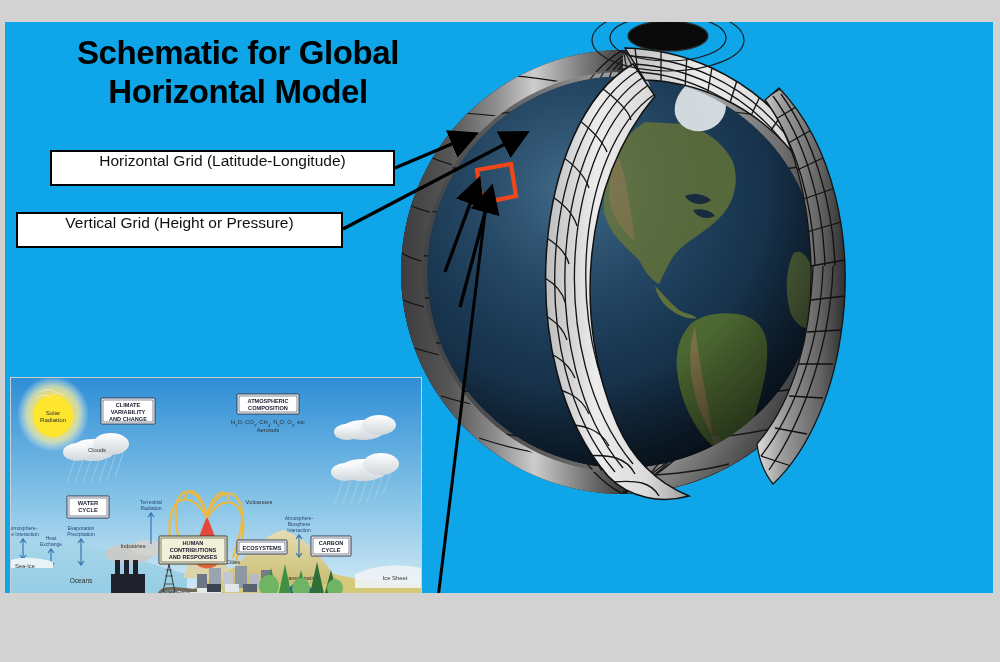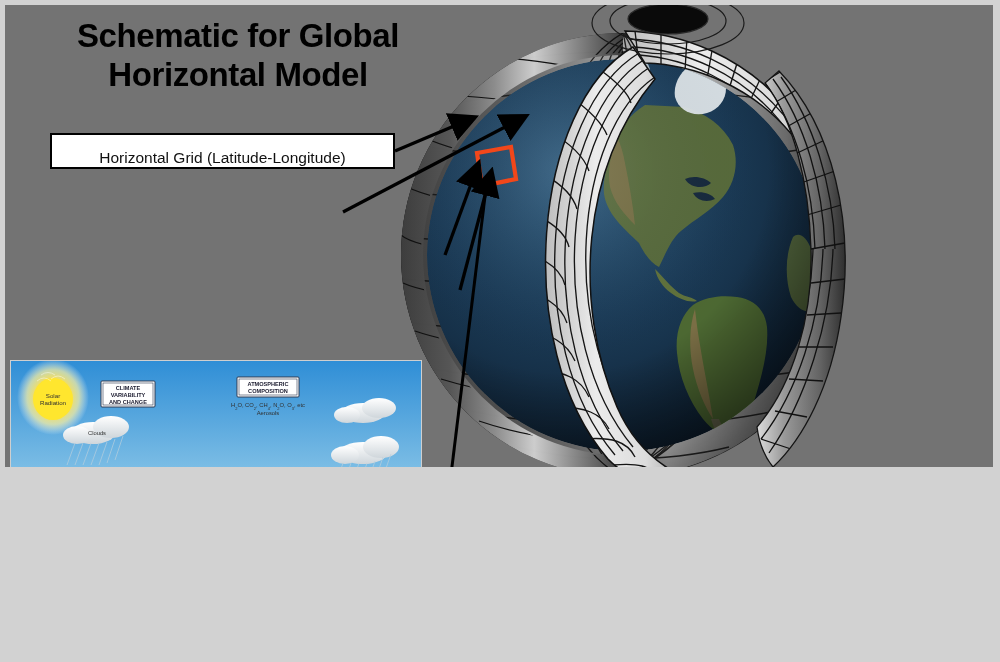--- a/index.html
+++ b/index.html
@@ -1,27 +1,27 @@
 <!DOCTYPE html>
 <html><head>
 <meta charset="utf-8">
 <style>
   html,body{margin:0;padding:0;background:#d2d2d2;}
   body{width:1000px;height:662px;overflow:hidden;font-family:"Liberation Sans",sans-serif;}
 
-  #page{position:absolute;left:5px;top:5px;width:988px;height:462px;background:#737373;overflow:hidden;}
+  #page{position:absolute;left:5px;top:22px;width:988px;height:571px;background:#0ea5e9;overflow:hidden;}
 
   
   #title{position:absolute;left:18px;top:12px;width:430px;
          font-size:33px;font-weight:bold;line-height:1.18;color:#000;
          text-align:center;letter-spacing:-0.4px;}
 
   
   .callout{position:absolute;background:#fff;border:2px solid #000;
-           font-size:15.5px;color:#111;display:flex;align-items:flex-end;
+           font-size:15.5px;color:#111;display:flex;align-items:flex-start;
            justify-content:center;box-sizing:border-box;white-space:nowrap;}
   #callout-h{left:45px;top:128px;width:345px;height:36px;}
   #callout-v{left:11px;top:190px;width:327px;height:36px;}
 
   
   #lines{position:absolute;left:0;top:0;width:988px;height:650px;pointer-events:none;}
 
   
   #globe-wrap{position:absolute;left:388px;top:-18px;width:460px;height:540px;}
 
@@ -324,20 +324,23 @@
 
     <line x1="440" y1="250" x2="473" y2="160" stroke="#000" stroke-width="3.3" marker-end="url(#ah)"></line>
     <line x1="455" y1="285" x2="486" y2="168" stroke="#000" stroke-width="3.3" marker-end="url(#ah)"></line>
 
     <line x1="482" y1="175" x2="424" y2="650" stroke="#000" stroke-width="3"></line>
   </svg>
 
   <div class="callout" id="callout-h">
     <span>Horizontal Grid (Latitude-Longitude)</span>
   </div>
+  <div class="callout" id="callout-v">
+    <span>Vertical Grid (Height or Pressure)</span>
+  </div>
 
   <div id="inset">
     <svg id="inset-svg" viewBox="0 0 410 290">
       <defs>
         <linearGradient id="sky" x1="0" y1="0" x2="0" y2="1">
           <stop offset="0%" stop-color="#2f8ed6"></stop>
           <stop offset="45%" stop-color="#8cc7e8"></stop>
           <stop offset="78%" stop-color="#ddeef8"></stop>
           <stop offset="100%" stop-color="#f6fbfd"></stop>
         </linearGradient>

